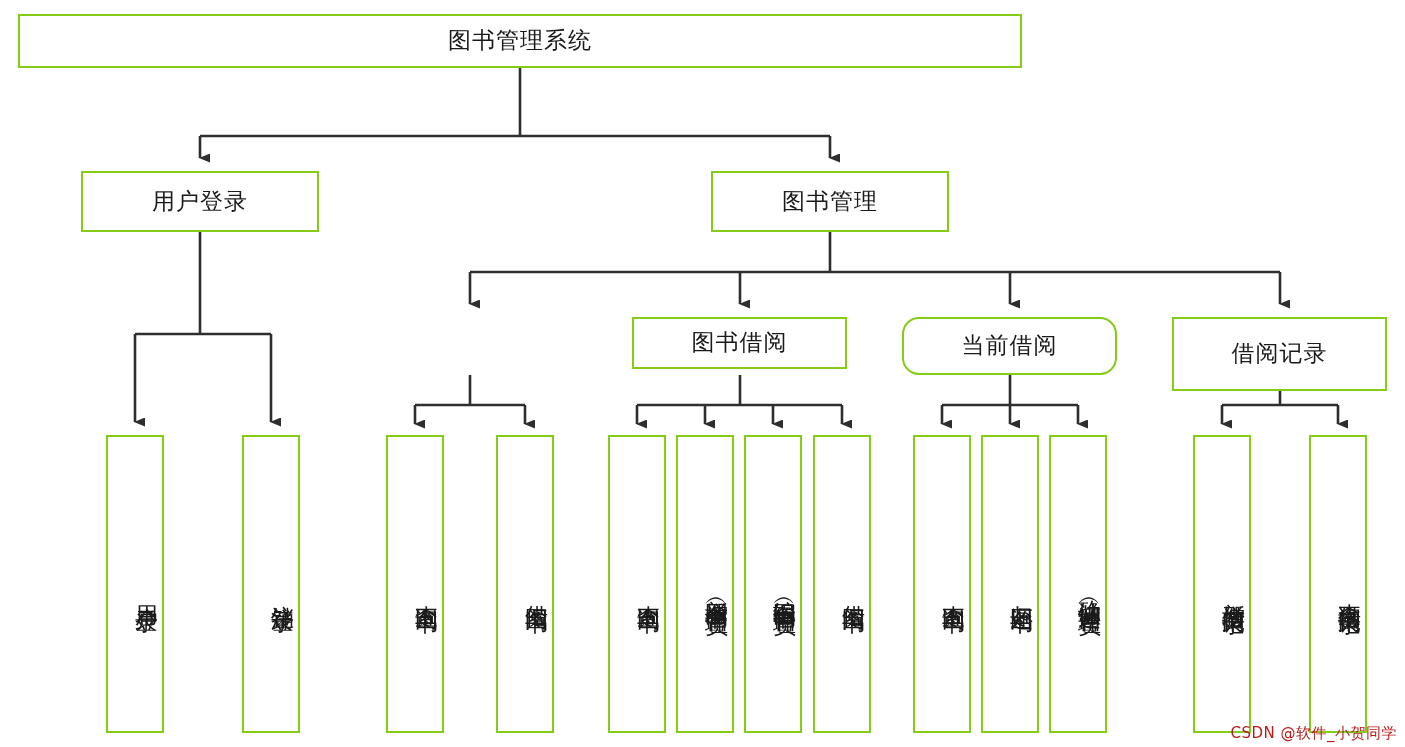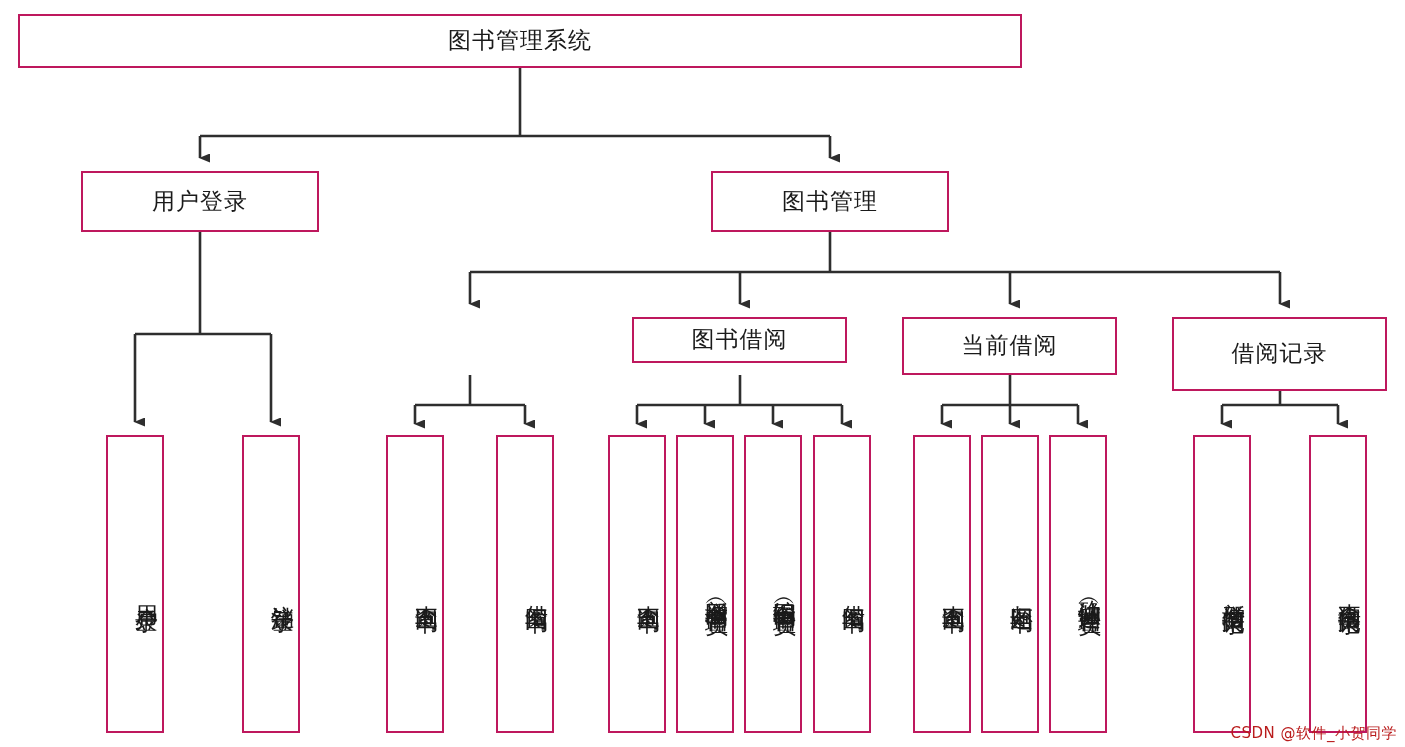--- a/index.html
+++ b/index.html
@@ -21,21 +21,21 @@
     position: absolute;
     left: 0;
     top: 0;
     width: 1405px;
     height: 747px;
     pointer-events: none;
   }
   .node {
     position: absolute;
     box-sizing: border-box;
-    border: 2px solid #be185d;
+    border: 2px solid #84cc16;
     background: #ffffff;
     display: flex;
     align-items: center;
     justify-content: center;
     color: #1a1a1a;
   }
   .node-h {
     font-size: 23px;
     letter-spacing: 1px;
     line-height: 1.1;
@@ -125,24 +125,24 @@
     <span>图书管理系统</span>
   </div>
 
   <div class="node node-h" style="left:81px; top:171px; width:238px; height:61px;">
     <span>用户登录</span>
   </div>
   <div class="node node-h" style="left:711px; top:171px; width:238px; height:61px;">
     <span>图书管理</span>
   </div>
 
-  <div class="node node-h" style="left:632px; top:317px; width:215px; height:46px;">
+  <div class="node node-h" style="left:632px; top:317px; width:215px; height:52px;">
     <span>图书借阅</span>
   </div>
-  <div class="node node-h" style="left:902px; top:317px; width:215px; height:58px;">
+  <div class="node node-h" style="left:902px; top:317px; width:215px; height:58px;border-radius:17px;">
     <span>当前借阅</span>
   </div>
   <div class="node node-h" style="left:1172px; top:317px; width:215px; height:74px;">
     <span>借阅记录</span>
   </div>
 
   <div class="node node-v" style="left:106px; top:435px; width:58px; height:298px;">
     <span>用户登录</span>
   </div>
   <div class="node node-v" style="left:242px; top:435px; width:58px; height:298px;">

